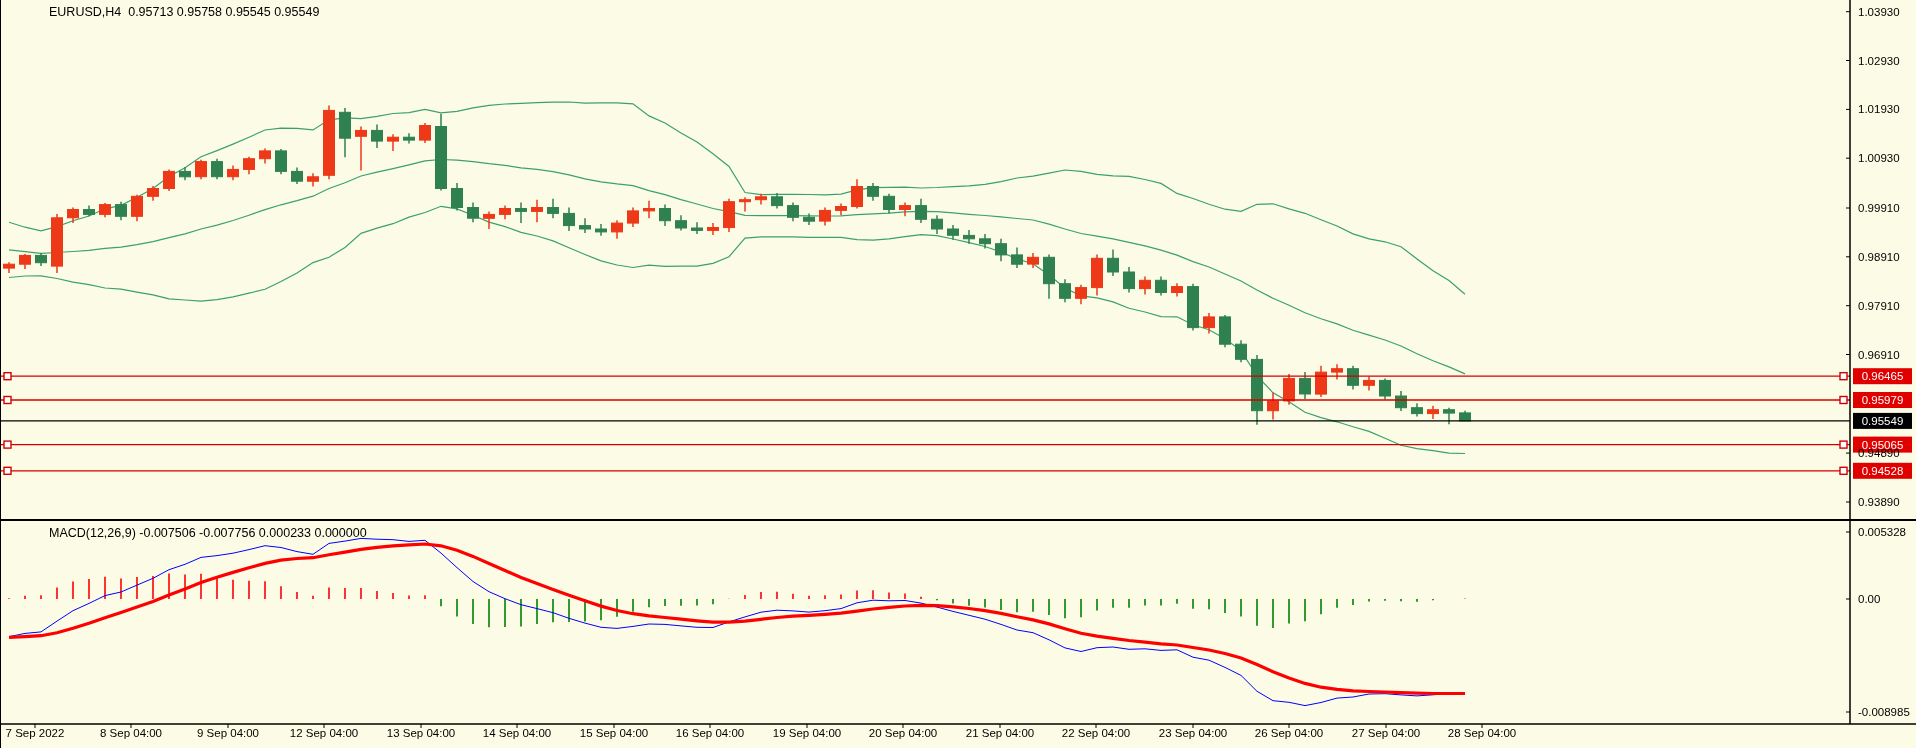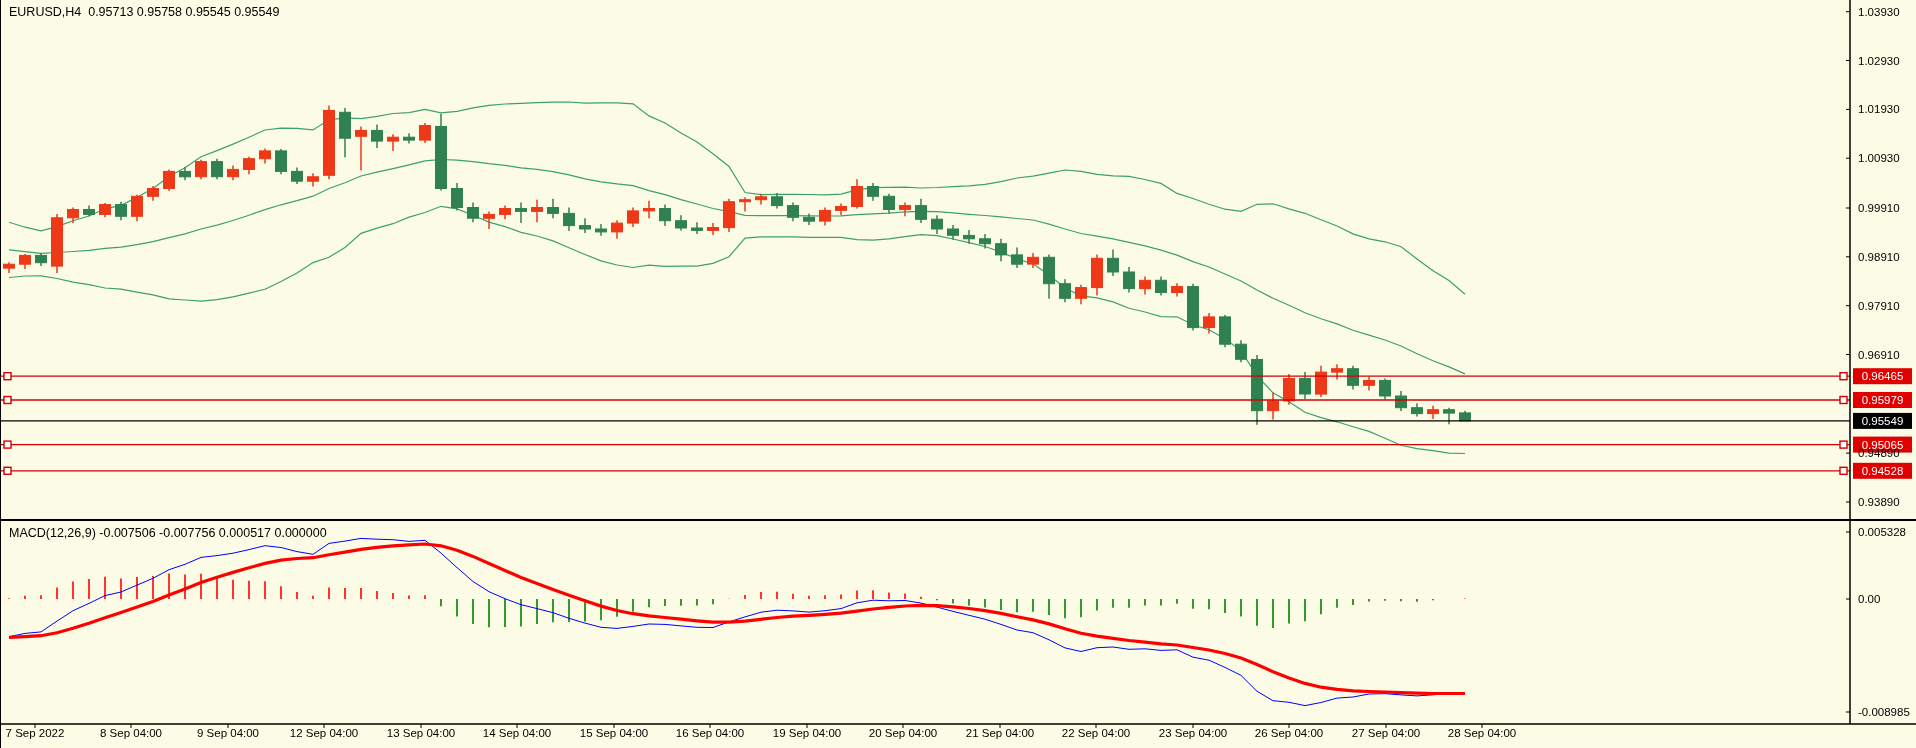--- a/index.html
+++ b/index.html
@@ -5,31 +5,31 @@
   * { margin:0; padding:0; box-sizing:border-box; }
   html,body { background:#ffffff; }
   .chart-window {
     position:relative; width:1916px; height:748px;
     background:#FCFCE6; overflow:hidden;
     font-family:"Liberation Sans", sans-serif;
     border-left:1px solid #000;
   }
   .overlay-label {
     position:absolute; color:#000; font-size:12.5px; white-space:pre;
-    font-family:"Liberation Sans", sans-serif; z-index:5;
+    font-family:"Liberation Sans", sans-serif; z-index:5;margin-left:40px;
   }
   svg { position:absolute; left:0; top:0; }
   svg text { font-family:"Liberation Sans", sans-serif; }
 </style>
 </head>
 <body>
 
 <div class="chart-window">
   <div class="overlay-label" style="left:8px; top:5px;">EURUSD,H4  0.95713 0.95758 0.95545 0.95549</div>
-  <div class="overlay-label" style="left:8px; top:526px;">MACD(12,26,9) -0.007506 -0.007756 0.000517 0.000000</div>
+  <div class="overlay-label" style="left:8px; top:526px;">MACD(12,26,9) -0.007506 -0.007756 0.000233 0.000000</div>
   <svg id="cv" width="1916" height="748">
       <rect x="0" y="0" width="1849" height="520" fill="#FCFCE6"></rect>
       <rect x="0" y="520" width="1849" height="204" fill="#FCFCE6"></rect>
       <rect x="1849" y="0" width="67" height="724" fill="#FCFCE6"></rect>
       <rect x="0" y="724" width="1916" height="24" fill="#FCFCE6"></rect>
       <polyline points="8,222.3 24,227.2 40,230.8 56,226.6 72,220.8 88,216.0 104,208.8 120,205.4 136,197.3 152,188.4 168,176.5 184,167.7 200,156.8 216,150.6 232,144.1 248,137.2 264,130.0 280,128.1 296,128.4 312,129.9 328,119.8 344,117.9 360,118.7 376,116.4 392,113.5 408,112.7 424,109.4 440,112.8 456,111.4 472,107.9 488,105.4 504,104.0 520,103.3 536,102.7 552,102.2 568,102.0 584,103.1 600,102.8 616,102.9 632,103.8 648,115.9 664,123.0 680,133.0 696,141.9 712,153.8 728,166.5 744,192.5 760,194.6 776,194.4 792,194.3 808,194.5 824,194.8 840,194.2 856,189.8 872,187.7 888,187.4 904,187.1 920,188.0 936,187.5 952,186.6 968,185.9 984,184.4 1000,181.6 1016,178.0 1032,176.2 1048,173.2 1064,170.0 1080,171.3 1096,174.4 1112,175.9 1128,176.3 1144,179.5 1160,183.4 1176,193.4 1192,198.5 1208,204.2 1224,209.2 1240,211.3 1256,204.3 1272,203.8 1288,208.8 1304,213.3 1320,219.7 1336,226.0 1352,233.9 1368,238.9 1384,241.8 1400,246.7 1416,258.9 1432,270.7 1448,280.6 1464,294.3" fill="none" stroke="#3CA06E" stroke-width="1.2"></polyline>
       <polyline points="8,249.9 24,251.6 40,253.3 56,252.5 72,251.5 88,250.3 104,248.4 120,247.2 136,244.7 152,241.6 168,237.7 184,233.8 200,229.0 216,225.1 232,220.5 248,215.2 264,209.6 280,204.8 296,200.7 312,196.2 328,188.5 344,182.7 360,176.0 376,172.2 392,168.6 408,164.9 424,160.9 440,159.5 456,160.1 472,161.6 488,163.7 504,165.3 520,167.8 536,169.4 552,171.6 568,174.9 584,178.8 600,181.8 616,183.9 632,185.6 648,190.6 664,194.7 680,199.6 696,204.0 712,208.5 728,211.6 744,215.3 760,215.7 776,215.6 792,215.6 808,215.9 824,216.0 840,215.8 856,214.7 872,213.9 888,213.1 904,211.9 920,211.3 936,211.6 952,212.8 968,214.3 984,215.5 1000,216.8 1016,218.5 1032,220.0 1048,224.1 1064,229.0 1080,233.5 1096,236.2 1112,238.9 1128,242.3 1144,245.8 1160,250.1 1176,255.1 1192,261.6 1208,267.0 1224,274.0 1240,281.0 1256,290.0 1272,298.3 1288,305.3 1304,312.8 1320,318.7 1336,323.9 1352,330.3 1368,335.1 1384,340.0 1400,346.0 1416,353.8 1432,360.7 1448,366.9 1464,373.9" fill="none" stroke="#3CA06E" stroke-width="1.2"></polyline>
       <polyline points="8,277.5 24,276.0 40,275.8 56,278.5 72,282.2 88,284.6 104,288.0 120,289.1 136,292.1 152,294.8 168,298.9 184,300.0 200,301.2 216,299.6 232,296.9 248,293.2 264,289.3 280,281.5 296,273.0 312,262.6 328,257.2 344,247.4 360,233.4 376,228.1 392,223.7 408,217.1 424,212.5 440,206.3 456,208.9 472,215.3 488,222.1 504,226.6 520,232.3 536,236.0 552,240.9 568,247.8 584,254.5 600,260.9 616,265.0 632,267.5 648,265.2 664,266.3 680,266.1 696,266.2 712,263.3 728,256.7 744,238.2 760,236.9 776,236.9 792,236.9 808,237.3 824,237.3 840,237.4 856,239.6 872,240.1 888,238.8 904,236.7 920,234.6 936,235.6 952,239.0 968,242.7 984,246.5 1000,252.0 1016,258.9 1032,263.7 1048,275.0 1064,288.0 1080,295.8 1096,297.9 1112,301.9 1128,308.3 1144,312.0 1160,316.7 1176,316.8 1192,324.8 1208,329.8 1224,338.7 1240,350.6 1256,375.8 1272,392.8 1288,401.8 1304,412.3 1320,417.6 1336,421.8 1352,426.7 1368,431.4 1384,438.2 1400,445.3 1416,448.6 1432,450.6 1448,453.2 1464,453.5" fill="none" stroke="#3CA06E" stroke-width="1.2"></polyline>
       <g>
         <line x1="8" y1="262.2" x2="8" y2="272.9" stroke="#ED3918" stroke-width="1.5"></line>

